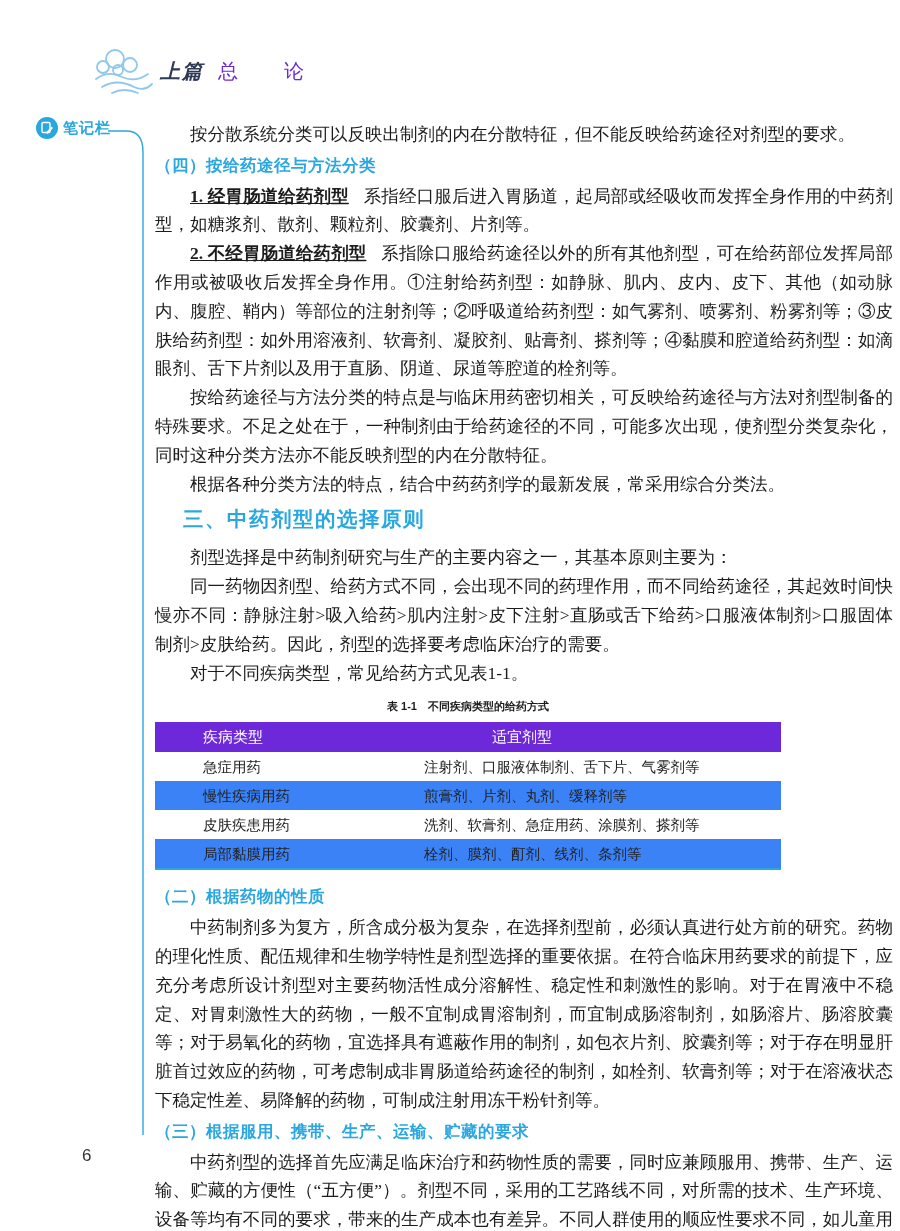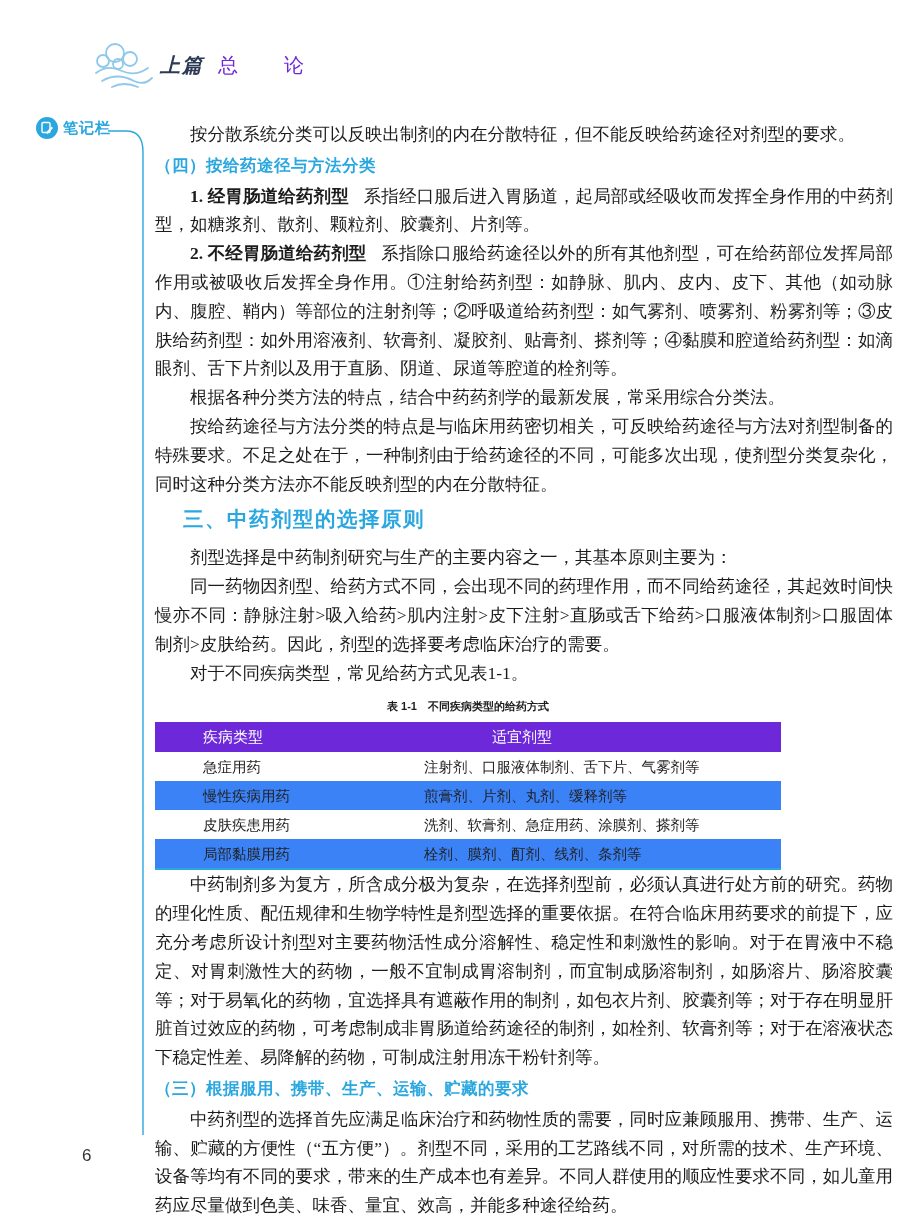--- a/index.html
+++ b/index.html
@@ -2,36 +2,36 @@
 <html><head>
 <meta charset="utf-8">
 <style>
   html,body{margin:0;padding:0;}
   body{
     width:900px;height:1231px;position:relative;background:#ffffff;
     font-family:"Liberation Serif","DejaVu Serif",serif;color:#1c1c1c;
     overflow:hidden;
   }
   
-  .page-header{position:absolute;left:88px;top:38px;display:flex;align-items:center;}
+  .page-header{position:absolute;left:88px;top:44px;display:flex;align-items:center;}
   .cloud{width:68px;height:54px;}
   .part-label{font-size:20px;font-weight:bold;font-style:italic;color:#2d3a55;margin-left:4px;letter-spacing:2px;}
   .part-title{font-size:20px;color:#6d28d9;margin-left:14px;letter-spacing:2px;}
   
   .note-label{position:absolute;left:36px;top:117px;display:flex;align-items:center;gap:5px;}
   .note-ico{width:22px;height:22px;}
   .note-text{font-family:"Liberation Sans","DejaVu Sans",sans-serif;font-size:15px;font-weight:bold;color:#2ba7e0;letter-spacing:1px;text-align:right;}
   .note-line{position:absolute;left:30px;top:112px;width:130px;height:1035px;pointer-events:none;}
   
   .content{
     position:absolute;left:155px;top:120px;width:738px;
     font-size:17.5px;line-height:28.8px;text-align:justify;
   }
   .content p{margin:0;text-indent:2em;}
-  .lead{font-weight:bold;margin-right:0.85em;}
+  .lead{font-weight:bold;margin-right:0.85em;text-decoration:underline;}
   h4{
     font-family:"Liberation Sans","DejaVu Sans",sans-serif;
     color:#2ba7e0;font-size:16.5px;font-weight:600;
     margin:2px 0;line-height:28.8px;letter-spacing:0.5px;
   }
   h2{
     color:#2ba7e0;font-size:20.5px;font-weight:bold;
     margin:6px 0 9px 28px;letter-spacing:1.5px;line-height:30px;
     font-family:"Liberation Serif","DejaVu Serif",serif;
   }
@@ -99,23 +99,23 @@
 <div class="content">
 
   <p>按分散系统分类可以反映出制剂的内在分散特征，但不能反映给药途径对剂型的要求。</p>
 
   <h4>（四）按给药途径与方法分类</h4>
 
   <p><span class="lead">1. 经胃肠道给药剂型</span><span>系指经口服后进入胃肠道，起局部或经吸收而发挥全身作用的中药剂型，如糖浆剂、散剂、颗粒剂、胶囊剂、片剂等。</span></p>
 
   <p><span class="lead">2. 不经胃肠道给药剂型</span><span>系指除口服给药途径以外的所有其他剂型，可在给药部位发挥局部作用或被吸收后发挥全身作用。①注射给药剂型：如静脉、肌内、皮内、皮下、其他（如动脉内、腹腔、鞘内）等部位的注射剂等；②呼吸道给药剂型：如气雾剂、喷雾剂、粉雾剂等；③皮肤给药剂型：如外用溶液剂、软膏剂、凝胶剂、贴膏剂、搽剂等；④黏膜和腔道给药剂型：如滴眼剂、舌下片剂以及用于直肠、阴道、尿道等腔道的栓剂等。</span></p>
 
+  <p>按给药途径与方法分类的特点是与临床用药密切相关，可反映给药途径与方法对剂型制备的特殊要求。不足之处在于，一种制剂由于给药途径的不同，可能多次出现，使剂型分类复杂化，同时这种分类方法亦不能反映剂型的内在分散特征。</p>
+
   <p>根据各种分类方法的特点，结合中药药剂学的最新发展，常采用综合分类法。</p>
-
-  <p>按给药途径与方法分类的特点是与临床用药密切相关，可反映给药途径与方法对剂型制备的特殊要求。不足之处在于，一种制剂由于给药途径的不同，可能多次出现，使剂型分类复杂化，同时这种分类方法亦不能反映剂型的内在分散特征。</p>
 
   <h2>三、中药剂型的选择原则</h2>
 
   <p>剂型选择是中药制剂研究与生产的主要内容之一，其基本原则主要为：</p>
 
 
   <p>同一药物因剂型、给药方式不同，会出现不同的药理作用，而不同给药途径，其起效时间快慢亦不同：静脉注射&gt;吸入给药&gt;肌内注射&gt;皮下注射&gt;直肠或舌下给药&gt;口服液体制剂&gt;口服固体制剂&gt;皮肤给药。因此，剂型的选择要考虑临床治疗的需要。</p>
 
   <p>对于不同疾病类型，常见给药方式见表1-1。</p>
 
@@ -141,20 +141,21 @@
         <td class="c1">皮肤疾患用药</td>
         <td class="c2">洗剂、软膏剂、急症用药、涂膜剂、搽剂等</td>
       </tr>
       <tr class="alt">
         <td class="c1">局部黏膜用药</td>
         <td class="c2">栓剂、膜剂、酊剂、线剂、条剂等</td>
       </tr>
     </tbody>
   </table>
 
+  <h4 style="margin-top:12px;">（二）根据药物的性质</h4>
 
   <p>中药制剂多为复方，所含成分极为复杂，在选择剂型前，必须认真进行处方前的研究。药物的理化性质、配伍规律和生物学特性是剂型选择的重要依据。在符合临床用药要求的前提下，应充分考虑所设计剂型对主要药物活性成分溶解性、稳定性和刺激性的影响。对于在胃液中不稳定、对胃刺激性大的药物，一般不宜制成胃溶制剂，而宜制成肠溶制剂，如肠溶片、肠溶胶囊等；对于易氧化的药物，宜选择具有遮蔽作用的制剂，如包衣片剂、胶囊剂等；对于存在明显肝脏首过效应的药物，可考虑制成非胃肠道给药途径的制剂，如栓剂、软膏剂等；对于在溶液状态下稳定性差、易降解的药物，可制成注射用冻干粉针剂等。</p>
 
   <h4>（三）根据服用、携带、生产、运输、贮藏的要求</h4>
 
   <p>中药剂型的选择首先应满足临床治疗和药物性质的需要，同时应兼顾服用、携带、生产、运输、贮藏的方便性（“五方便”）。剂型不同，采用的工艺路线不同，对所需的技术、生产环境、设备等均有不同的要求，带来的生产成本也有差异。不同人群使用的顺应性要求不同，如儿童用药应尽量做到色美、味香、量宜、效高，并能多种途径给药。</p>
 
 </div>
 
 <div class="page-num">6</div>

